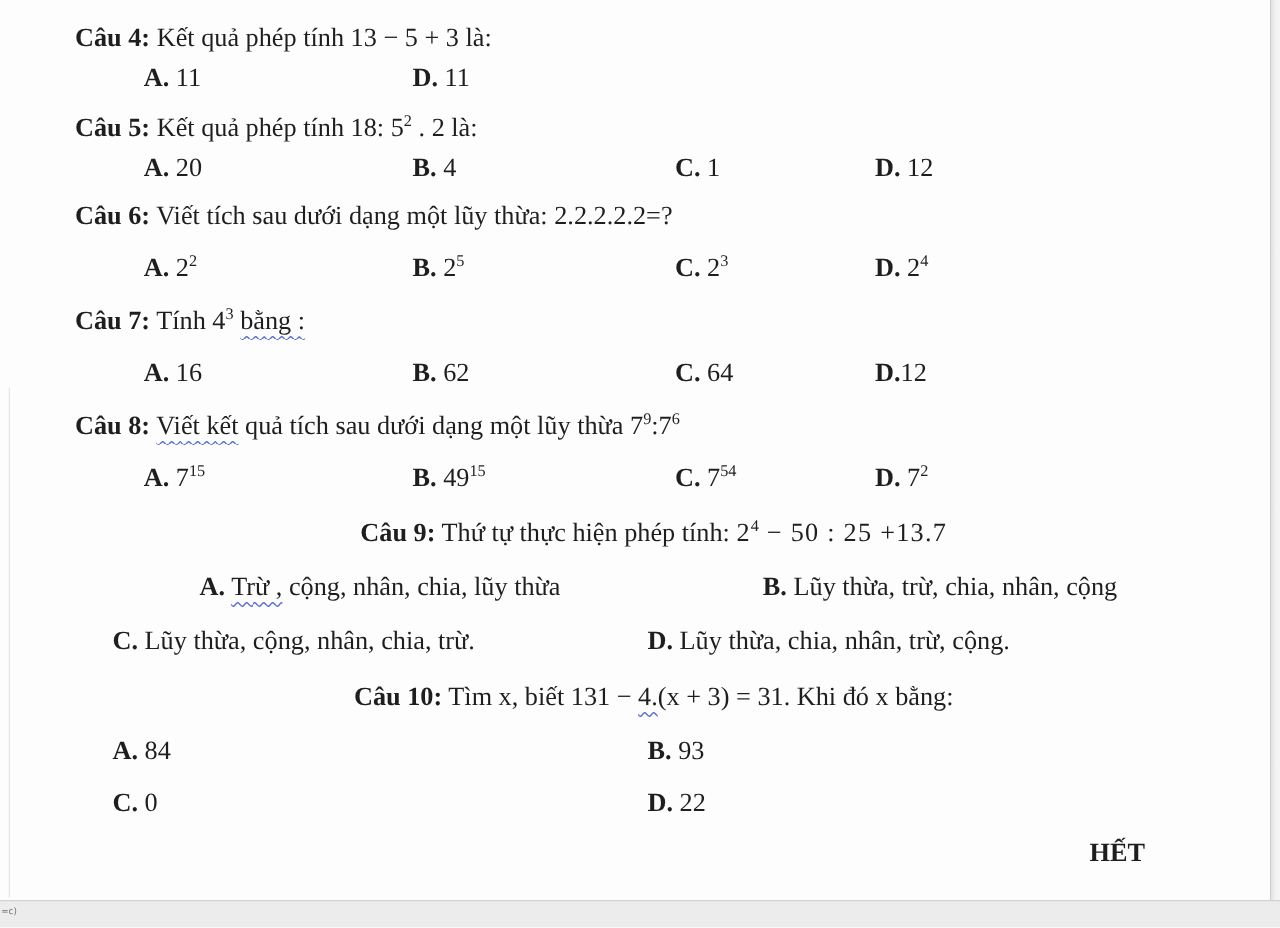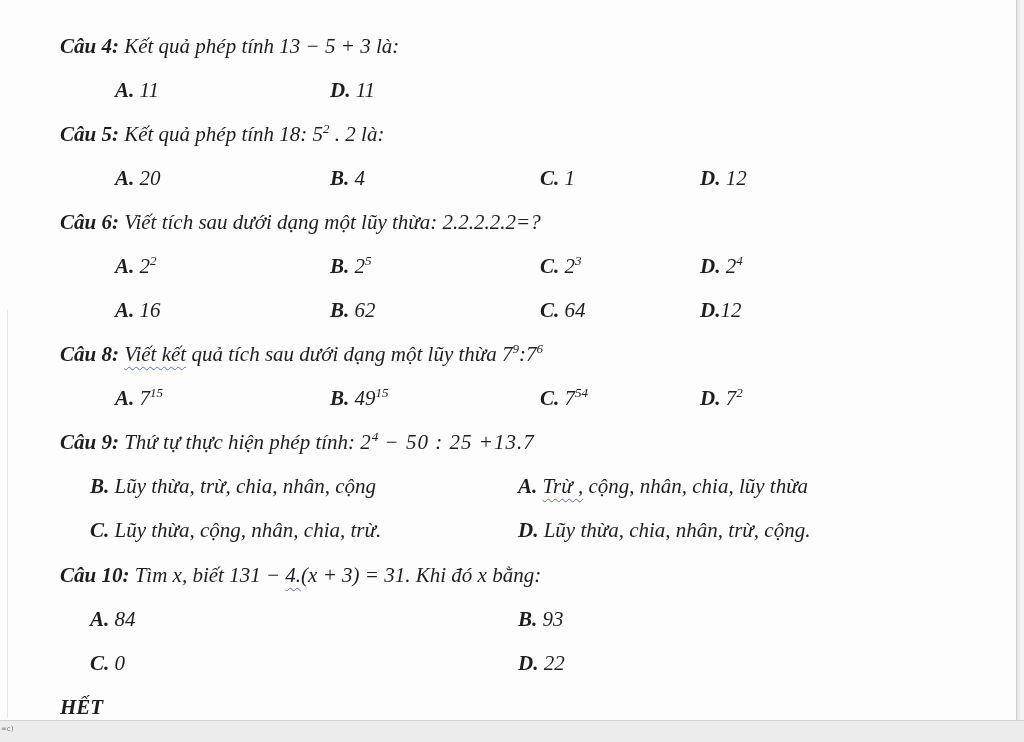--- a/index.html
+++ b/index.html
@@ -2,40 +2,40 @@
 <html><head>
 <meta charset="utf-8">
 <style>
   html,body { margin:0; padding:0; }
   body {
     width:1024px; height:742px; position:relative; overflow:hidden;
     background:#fdfdfd; color:#1e1e1e;
     font-family:"Liberation Serif","DejaVu Serif",serif;
   }
   .content { position:absolute; top:0; left:0; right:8px; padding:16px 30px 0 60px; }
-  .line { font-size:21px; line-height:28px; margin:16px 0 14px 0; white-space:nowrap;font-style:italic; }
+  .line { font-size:21px; line-height:28px; margin:0 0 14px 0; white-space:nowrap; }
   .qlabel { font-weight:bold; }
   .opts4 { display:grid; grid-template-columns:215px 210px 160px auto; margin-left:55px; }
   .opts2 { display:grid; grid-template-columns:428px auto; margin-left:30px; }
   .opt { white-space:nowrap; }
   .opt b { font-weight:bold; }
   sup { font-size:13px; line-height:0; }
   .wavy {
     text-decoration-line:underline; text-decoration-style:wavy;
     text-decoration-color:#5b6fd5; text-decoration-thickness:1px;
     text-underline-offset:5px;
   }
   .math { letter-spacing:1px; }
   .mb4  { margin-bottom:4px; }
   .mb10 { margin-bottom:10px; }
   .mb12 { margin-bottom:12px; }
-  .mb15 { margin-bottom:15px; }
+  .mb15 { margin-bottom:15px;text-align:center; }
   .mb16 { margin-bottom:16px; }
   .mb17 { margin-bottom:17px; }
-  .end { text-align:left; font-weight:bold; font-size:21px; padding-right:70px; }
+  .end { text-align:right; font-weight:bold; font-size:21px; padding-right:70px; }
   .edge-line { position:absolute; left:7px; top:310px; width:1px; height:408px; background:#e7e7e7; }
   .scrollbar {
     position:absolute; top:0; right:0; width:7px; bottom:21px;
     background:linear-gradient(to right,#e2e2e2 0%,#f2f2f2 45%,#f5f5f5 100%);
     border-left:1px solid #cfcfcf;
   }
   .status-bar {
     position:absolute; left:0; right:0; bottom:0; height:21px;
     background:#ececec; border-top:1px solid #d2d2d2; z-index:5;
   }
@@ -74,20 +74,21 @@
     <p class="line"><b class="qlabel">Câu 6:</b><span><span> Viết tích sau dưới dạng một lũy thừa: 2.2.2.2.2=?</span></span></p>
     <div class="line opts4">
       <span class="opt"><b>A.</b><span><span> 2</span><sup>2</sup></span></span>
       <span class="opt"><b>B.</b><span><span> 2</span><sup>5</sup></span></span>
       <span class="opt"><b>C.</b><span><span> 2</span><sup>3</sup></span></span>
       <span class="opt"><b>D.</b><span><span> 2</span><sup>4</sup></span></span>
     </div>
   </div>
 
   <div>
+    <p class="line"><b class="qlabel">Câu 7:</b><span><span> Tính 4</span><sup>3</sup><span> </span><span class="wavy">bằng :</span></span></p>
     <div class="line opts4">
       <span class="opt"><b>A.</b><span><span> 16</span></span></span>
       <span class="opt"><b>B.</b><span><span> 62</span></span></span>
       <span class="opt"><b>C.</b><span><span> 64</span></span></span>
       <span class="opt"><b>D.</b><span><span>12</span></span></span>
     </div>
   </div>
 
   <div>
     <p class="line"><b class="qlabel">Câu 8:</b><span><span> </span><span class="wavy">Viết kết</span><span> quả tích sau dưới dạng một lũy thừa  7</span><sup>9</sup><span>:7</span><sup>6</sup></span></p>
@@ -95,22 +96,22 @@
       <span class="opt"><b>A.</b><span><span> 7</span><sup>15</sup></span></span>
       <span class="opt"><b>B.</b><span><span> 49</span><sup>15</sup></span></span>
       <span class="opt"><b>C.</b><span><span> 7</span><sup>54</sup></span></span>
       <span class="opt"><b>D.</b><span><span> 7</span><sup>2</sup></span></span>
     </div>
   </div>
 
   <div>
     <p class="line mb15"><b class="qlabel">Câu 9:</b><span><span> Thứ tự thực hiện phép tính:  </span><span class="math">2</span><sup>4</sup><span class="math"> − 50 : 25 +13.7</span></span></p>
     <div class="line opts2 mb15">
+      <span class="opt"><b>A.</b><span><span> </span><span class="wavy">Trừ ,</span><span> cộng, nhân, chia, lũy thừa</span></span></span>
       <span class="opt"><b>B.</b><span><span> Lũy thừa, trừ, chia, nhân, cộng</span></span></span>
-      <span class="opt"><b>A.</b><span><span> </span><span class="wavy">Trừ ,</span><span> cộng, nhân, chia, lũy thừa</span></span></span>
     </div>
     <div class="line opts2 mb17">
       <span class="opt"><b>C.</b><span><span> Lũy thừa, cộng, nhân, chia, trừ.</span></span></span>
       <span class="opt"><b>D.</b><span><span> Lũy thừa, chia, nhân, trừ, cộng.</span></span></span>
     </div>
   </div>
 
   <div>
     <p class="line mb15"><b class="qlabel">Câu 10:</b><span><span> Tìm x, biết 131 − </span><span class="wavy">4.</span><span>(x + 3) = 31. Khi đó x bằng:</span></span></p>
     <div class="line opts2">

